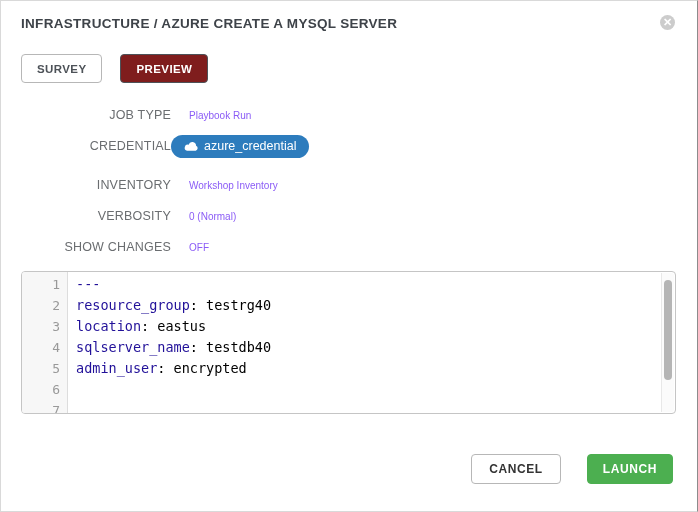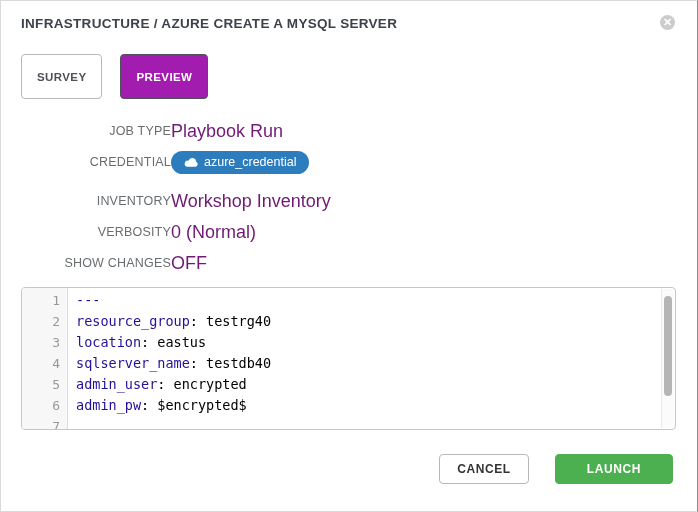--- a/index.html
+++ b/index.html
@@ -25,37 +25,37 @@
     width: 15px; height: 15px; border-radius: 50%;
     background: #cccccc; color: #ffffff;
     display: flex; align-items: center; justify-content: center;
     font-size: 11px; font-weight: bold; line-height: 1;
     cursor: pointer; user-select: none;
   }
 
   
   .tabs { margin-top: 21px; display: flex; gap: 18px; }
   .tab {
-    height: 45px; padding: 0 15px; border-radius: 4px;
+    height: 29px; padding: 0 15px; border-radius: 4px;
     font-family: "Liberation Sans", sans-serif;
     font-size: 11.5px; font-weight: 600; letter-spacing: 0.4px;
     background: #ffffff; color: #4d5258; border: 1px solid #b7b7b7;
     cursor: pointer;
   }
-  .tab.active { background: #a21caf; color: #ffffff; border-color: #4d5258; }
+  .tab.active { background: #7f1d1d; color: #ffffff; border-color: #4d5258; }
 
   
   .fields { margin-top: 25px; }
   .field-row { display: flex; align-items: flex-start; margin-bottom: 16px; }
   .field-row.credential { margin-bottom: 20px; }
   .field-label {
     width: 150px; flex: 0 0 150px;
     font-size: 12.5px; color: #6a6d70; line-height: 15px; letter-spacing: 0.2px; text-align: right;
   }
-  .field-value { font-size: 18px; color: #701a75; line-height: 15px; }
+  .field-value { font-size: 10px; color: #8b5cf6; line-height: 15px; margin-left: 18px; }
   .cred-badge {
     display: inline-flex; align-items: center; gap: 5px;
     height: 23px; padding: 0 13px; margin-top: -4px;
     background: #2d7cbd; border-radius: 12px;
     color: #ffffff; font-size: 12.5px; line-height: 23px;
     cursor: pointer;
   }
   .cloud { display: inline-flex; align-items: center; }
   .cloud svg { display: block; }
 
@@ -93,21 +93,21 @@
   
   .footer {
     position: absolute; right: 24px; bottom: 27px;
     display: flex; gap: 26px; align-items: flex-start;
   }
   .btn {
     height: 30px; border-radius: 4px; font-family: "Liberation Sans", sans-serif;
     font-size: 12px; font-weight: 600; letter-spacing: 0.6px; cursor: pointer;
   }
   .btn-cancel { padding: 0 17px; background: #ffffff; color: #333333; border: 1px solid #b7b7b7; }
-  .btn-launch { padding: 0 31px; background: #4caf50; color: #ffffff; border: 1px solid #4caf50; }
+  .btn-launch { padding: 0 15px; background: #4caf50; color: #ffffff; border: 1px solid #4caf50; }
 </style>
 </head>
 <body>
 
 <div class="modal">
 
   <div class="modal-header">
     <div class="modal-title">INFRASTRUCTURE / AZURE CREATE A MYSQL SERVER</div>
     <div class="close-btn">✕</div>
   </div>
@@ -166,21 +166,20 @@
       <div class="code-line">
         <span class="ln">4</span>
         <span class="code-text"><span class="yaml-key">sqlserver_name</span><span class="yaml-val">: </span><span class="yaml-val">testdb40</span></span>
       </div>
       <div class="code-line">
         <span class="ln">5</span>
         <span class="code-text"><span class="yaml-key">admin_user</span><span class="yaml-val">: </span><span class="yaml-val">encrypted</span></span>
       </div>
       <div class="code-line">
         <span class="ln">6</span>
-        <span class="code-text"><span class="yaml-key">admin_pw</span><span class="yaml-val">: </span><span class="yaml-val">$encrypted$</span></span>
       </div>
       <div class="code-line">
         <span class="ln">7</span>
         <span class="code-text"></span>
       </div>
     </div>
     <div class="sb-track">
       <div class="sb-thumb"></div>
     </div>
   </div>

